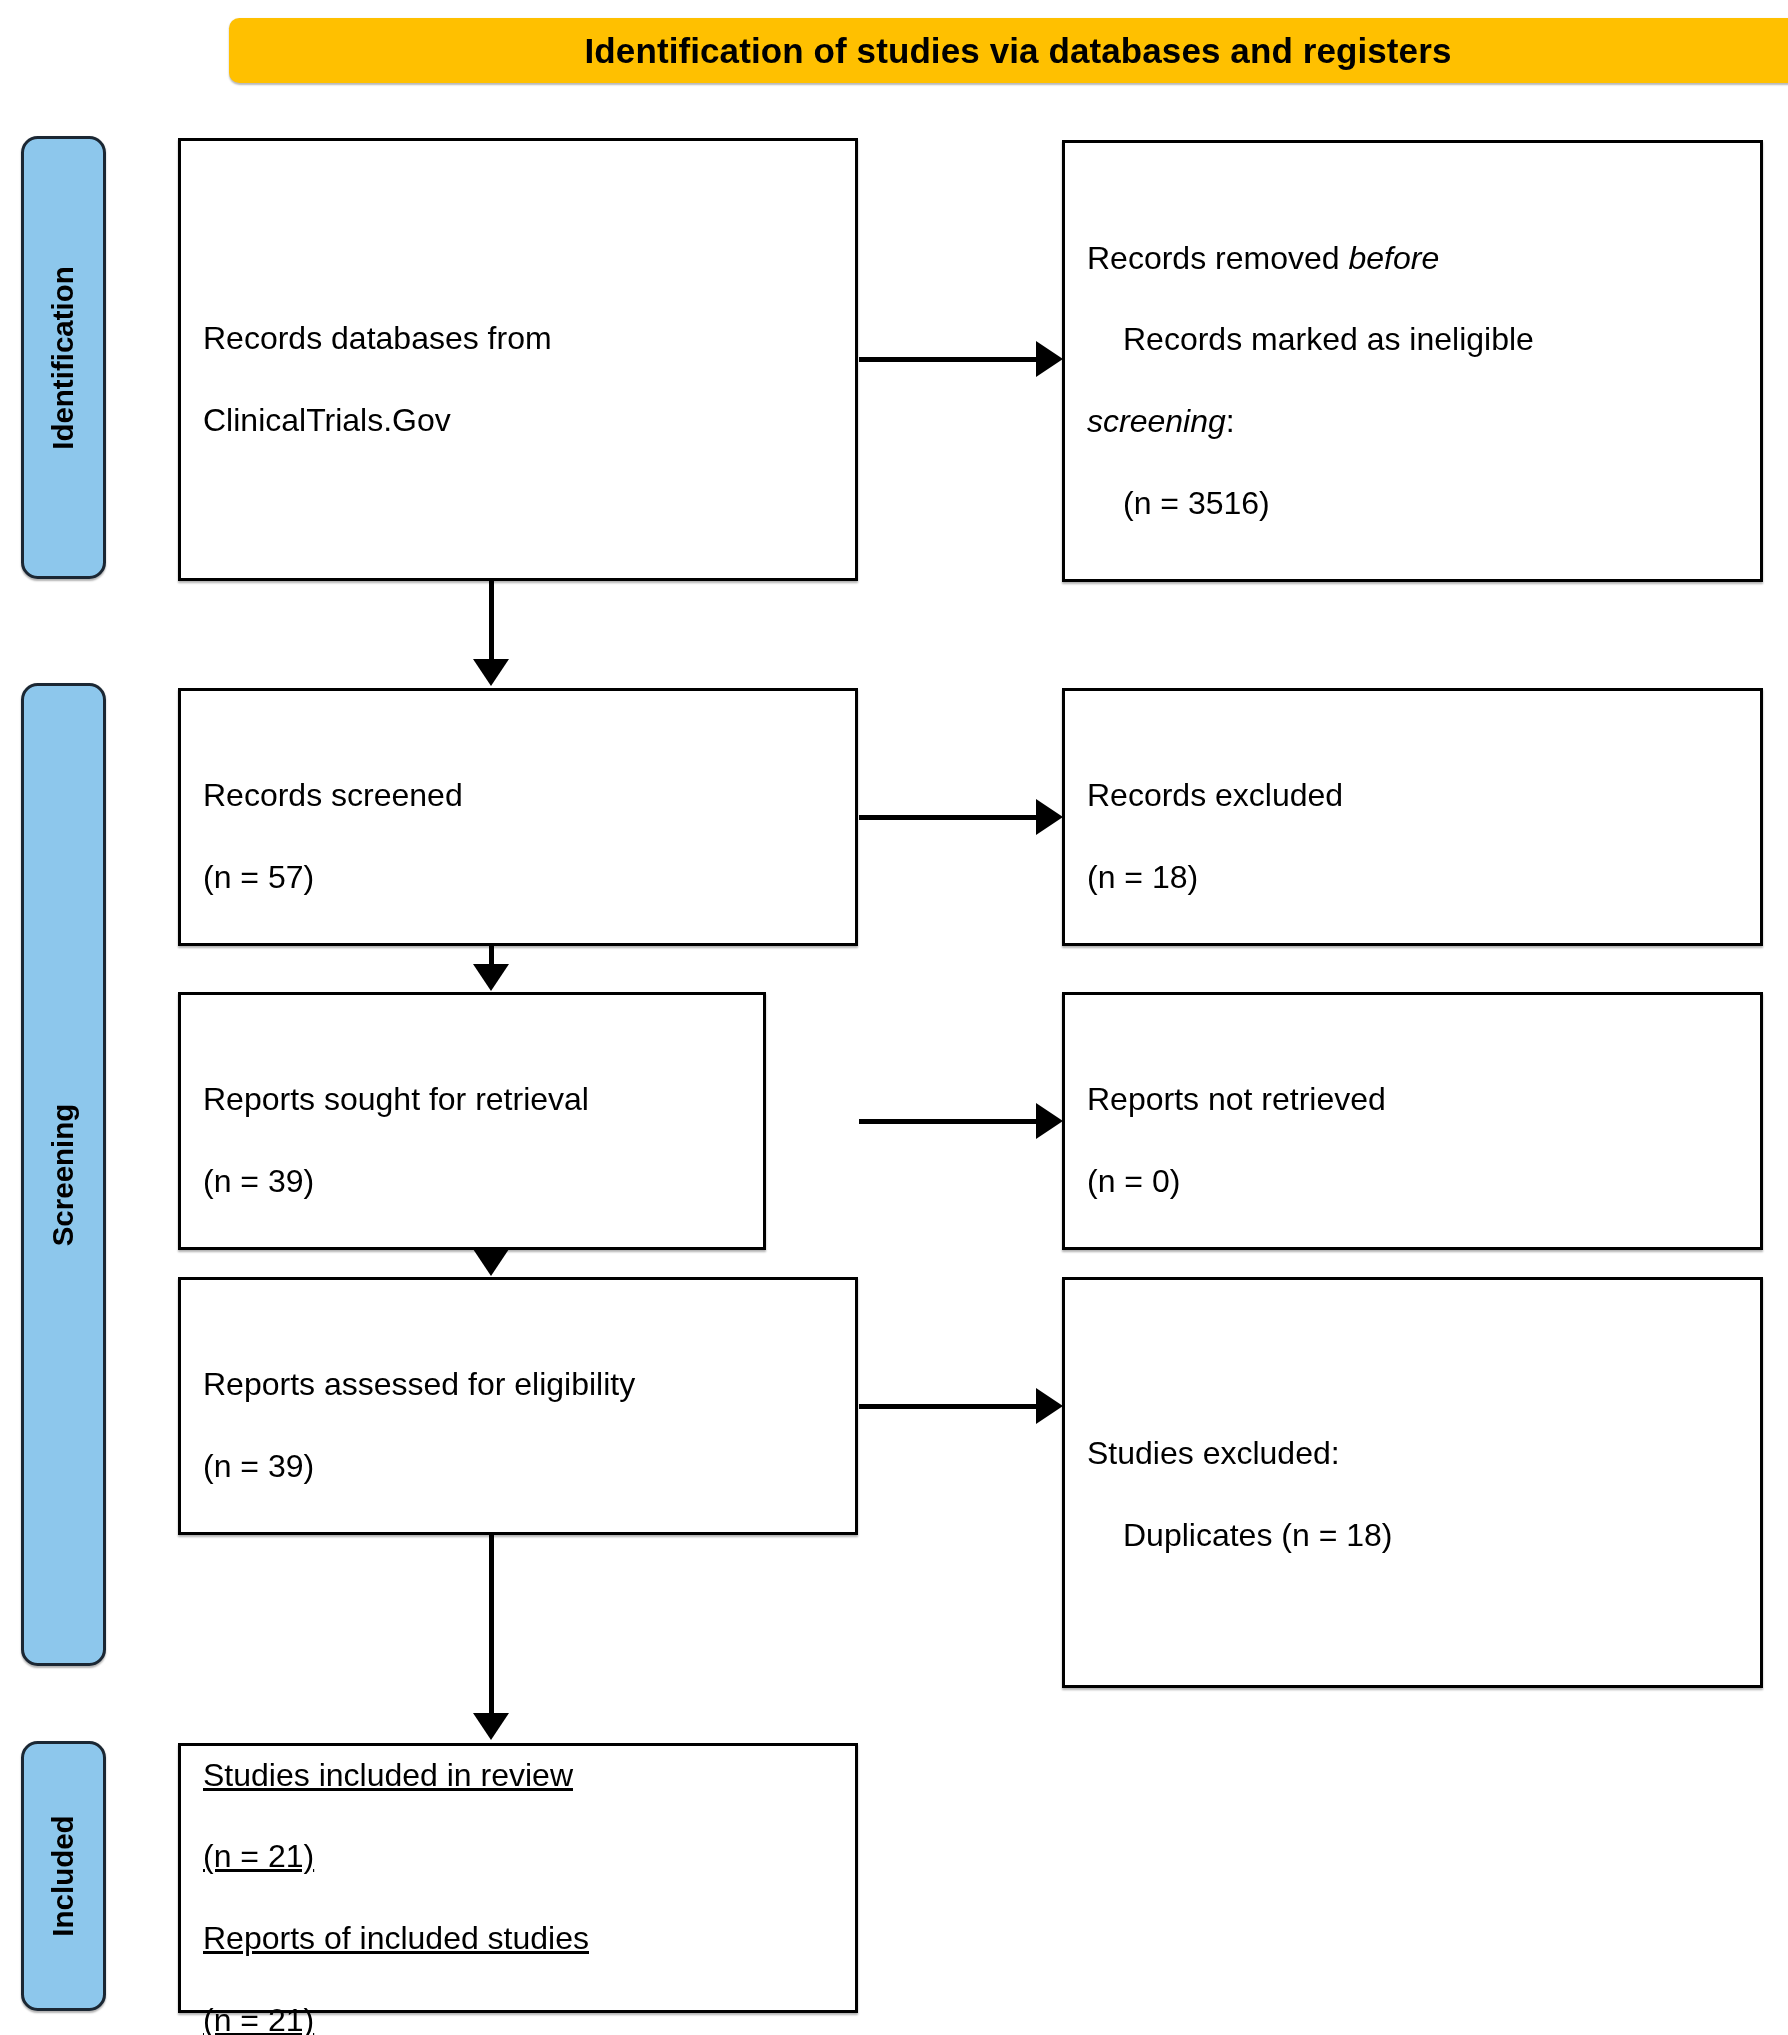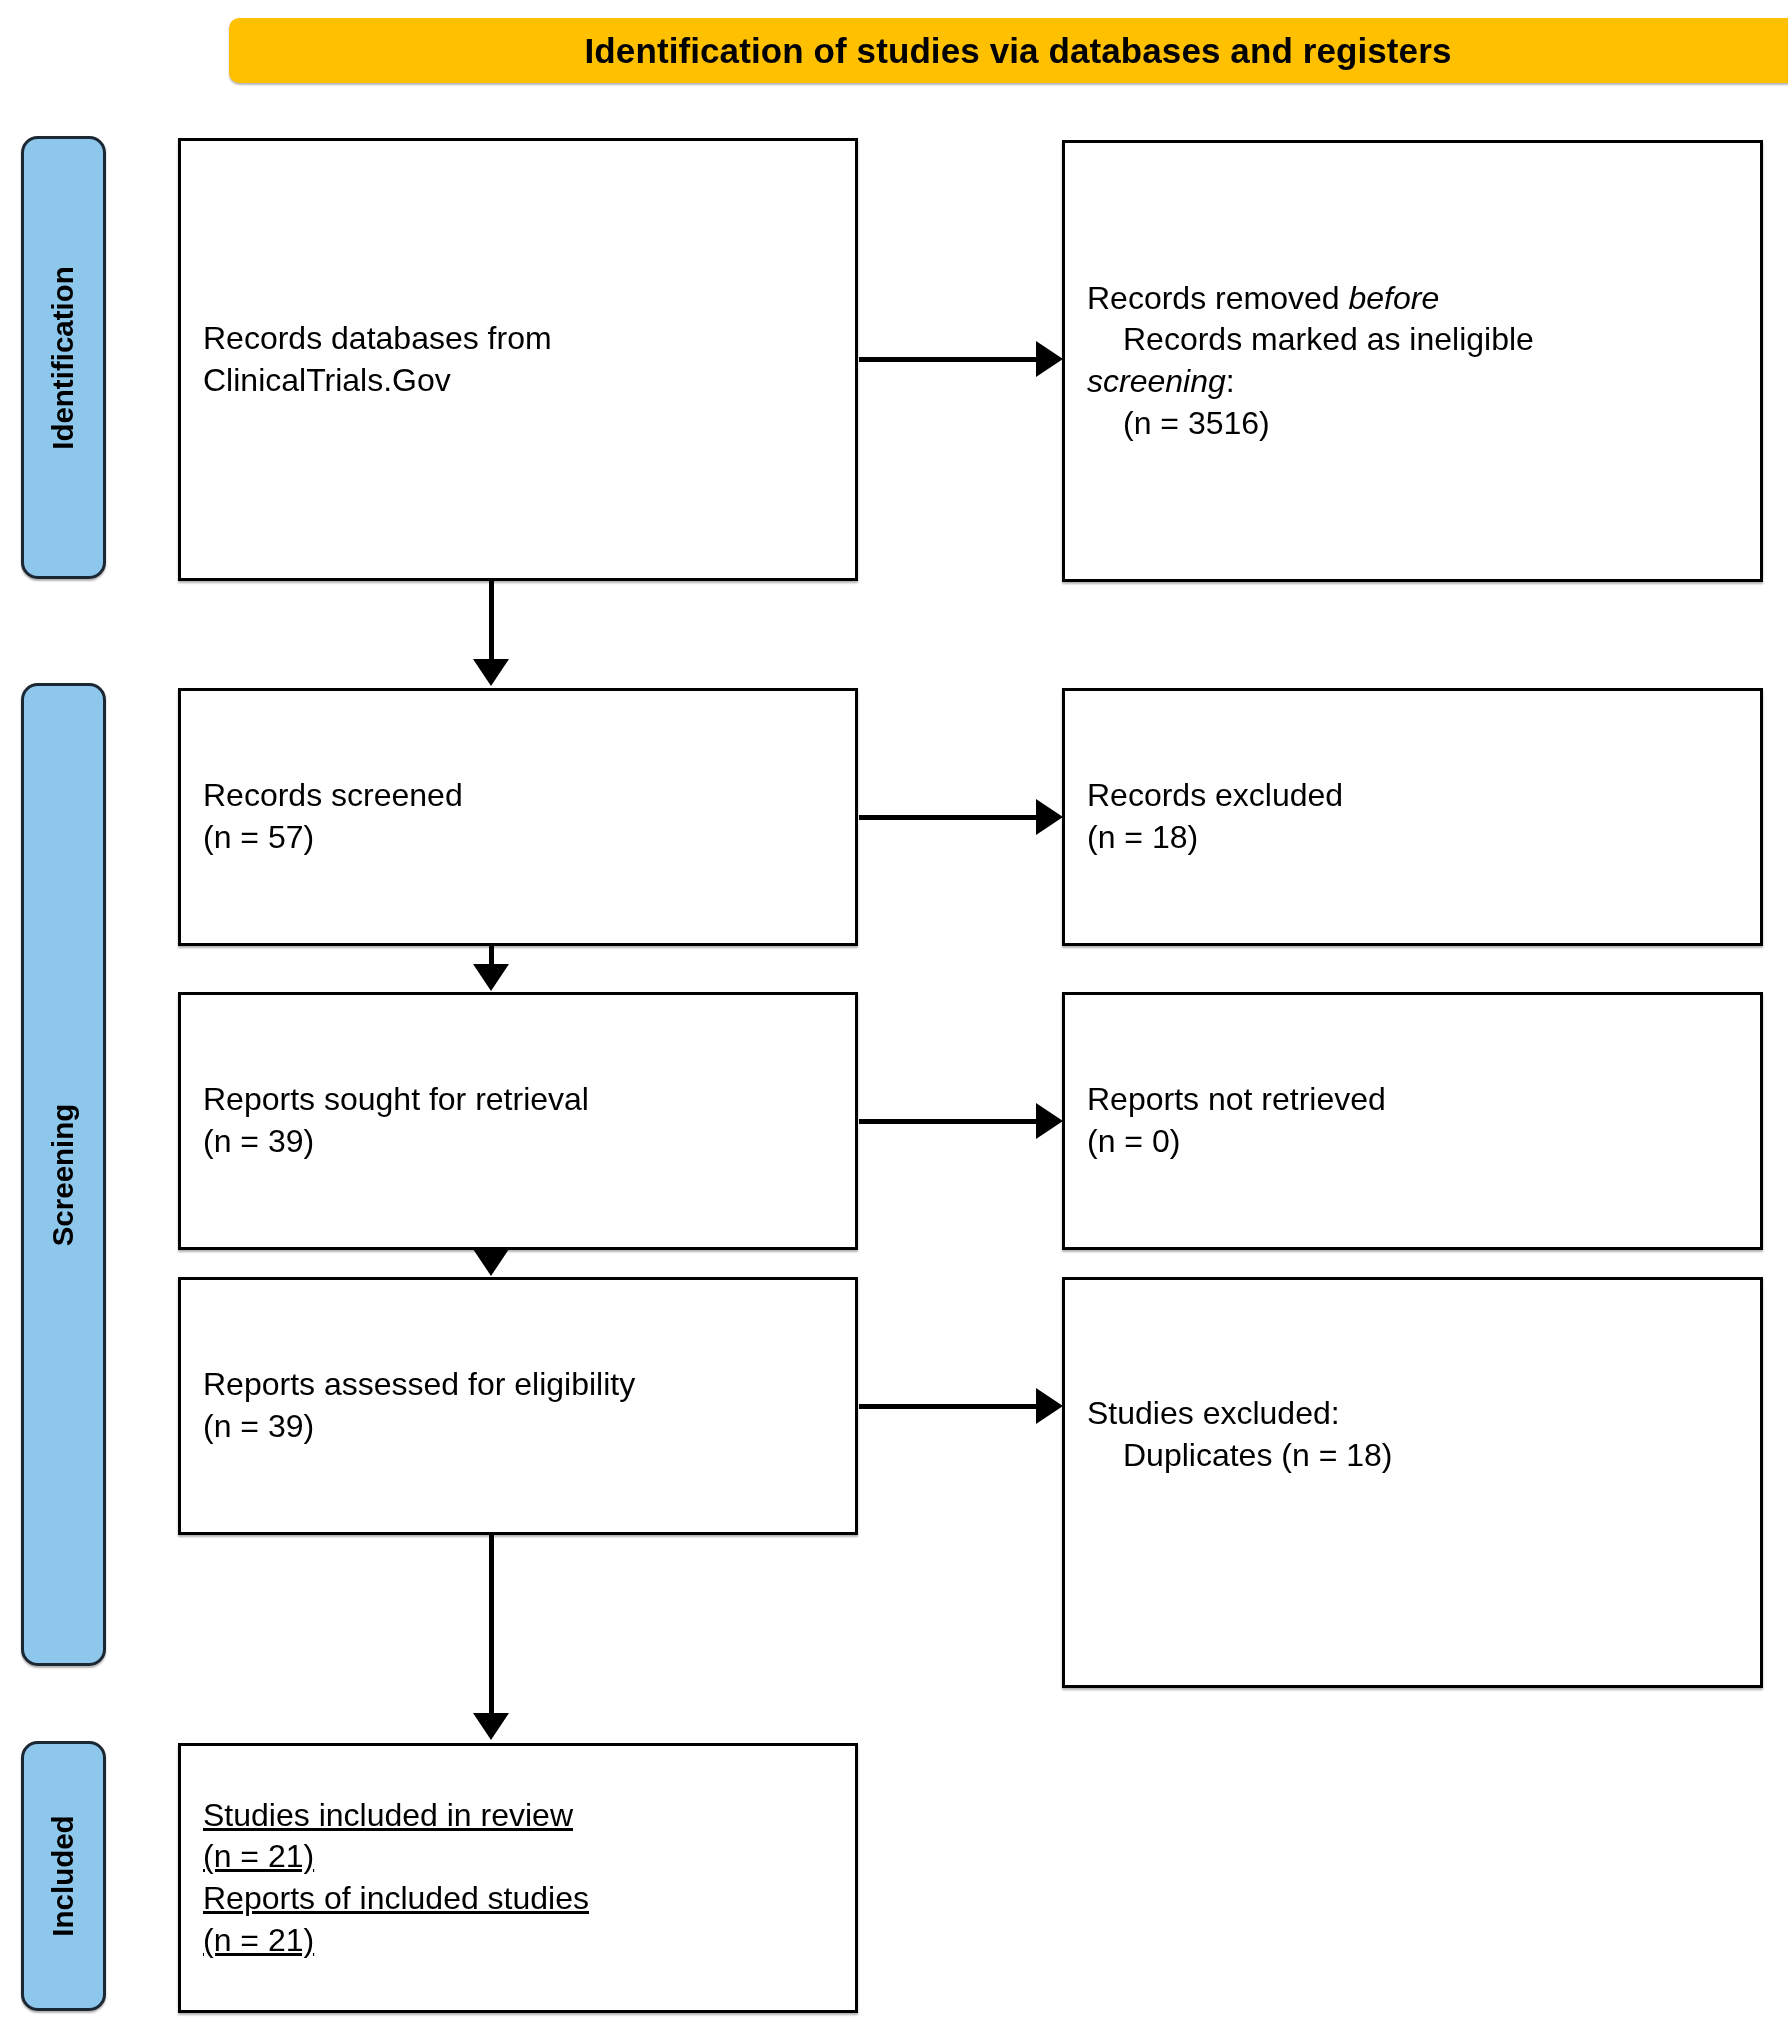--- a/index.html
+++ b/index.html
@@ -79,32 +79,33 @@
     padding: 0 22px;
   }
   .flow-box.align-top-area {
     justify-content: flex-start;
   }
   .flow-box .line {
     font-size: 32px;
     line-height: 1.30;
     color: #000000;
     white-space: nowrap;
+    margin-top: 40px;
   }
   .flow-box .line.indent {
     padding-left: 36px;
   }
   .flow-box .line em {
     font-style: italic;
   }
 
   
   #box-identified   { left: 178px; top: 138px;  width: 680px; height: 443px; }
   #box-screened     { left: 178px; top: 688px; width: 680px; height: 258px; }
-  #box-sought       { left: 178px; top: 992px; width: 680px; height: 258px; }
+  #box-sought       { left: 178px; top: 992px; width: 588px; height: 258px; }
   #box-assessed     { left: 178px; top: 1277px; width: 680px; height: 258px; }
   #box-included     { left: 178px; top: 1743px; width: 680px; height: 270px; text-decoration: underline; }
 
   
   #box-removed      { left: 1062px; top: 140px;  width: 701px; height: 442px; }
   #box-excluded-rec { left: 1062px; top: 688px; width: 701px; height: 258px; }
   #box-not-retrieved{ left: 1062px; top: 992px; width: 701px; height: 258px; }
   #box-excluded-rep { left: 1062px; top: 1277px; width: 701px; height: 411px; padding-top: 113px; }
 
   

